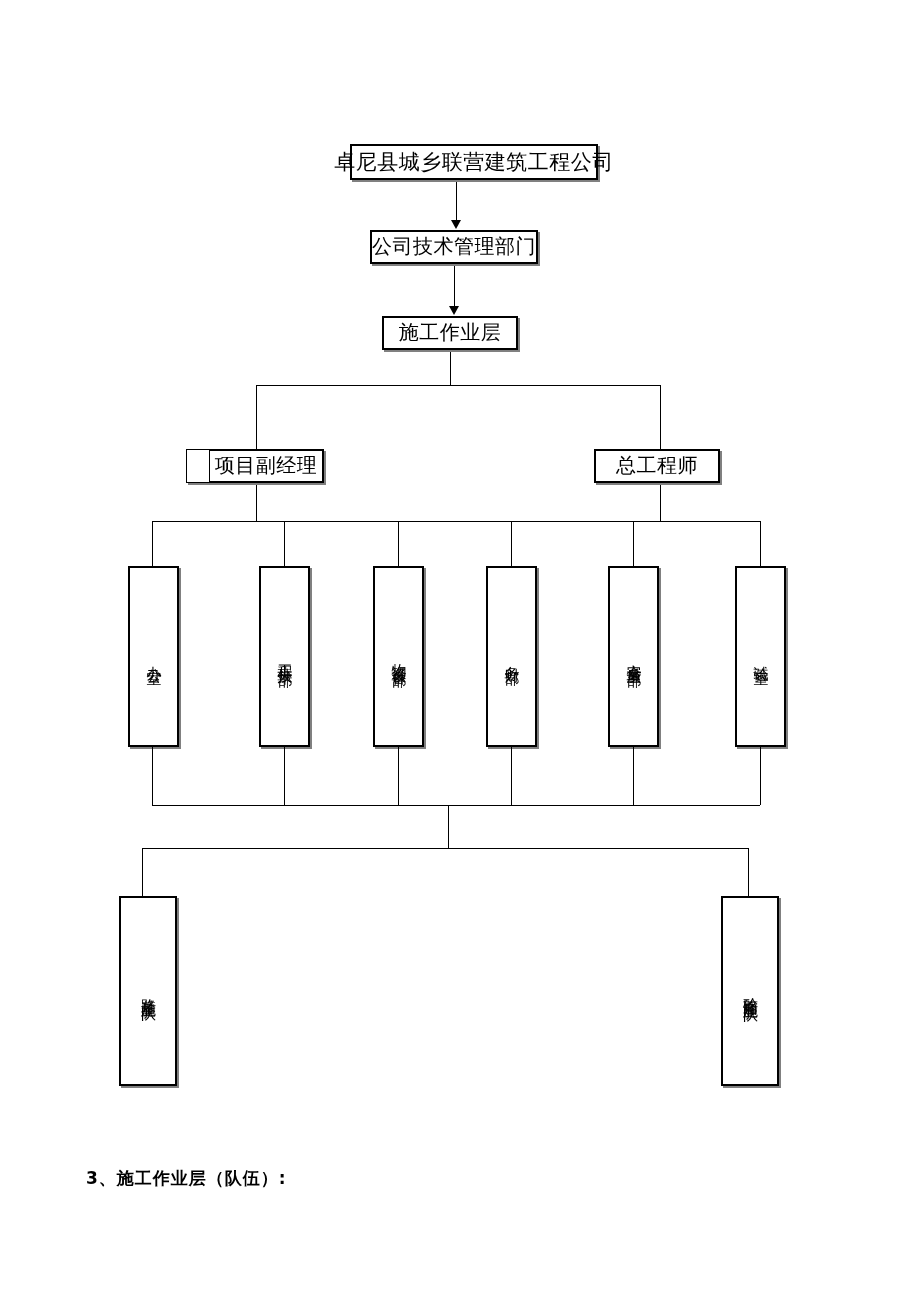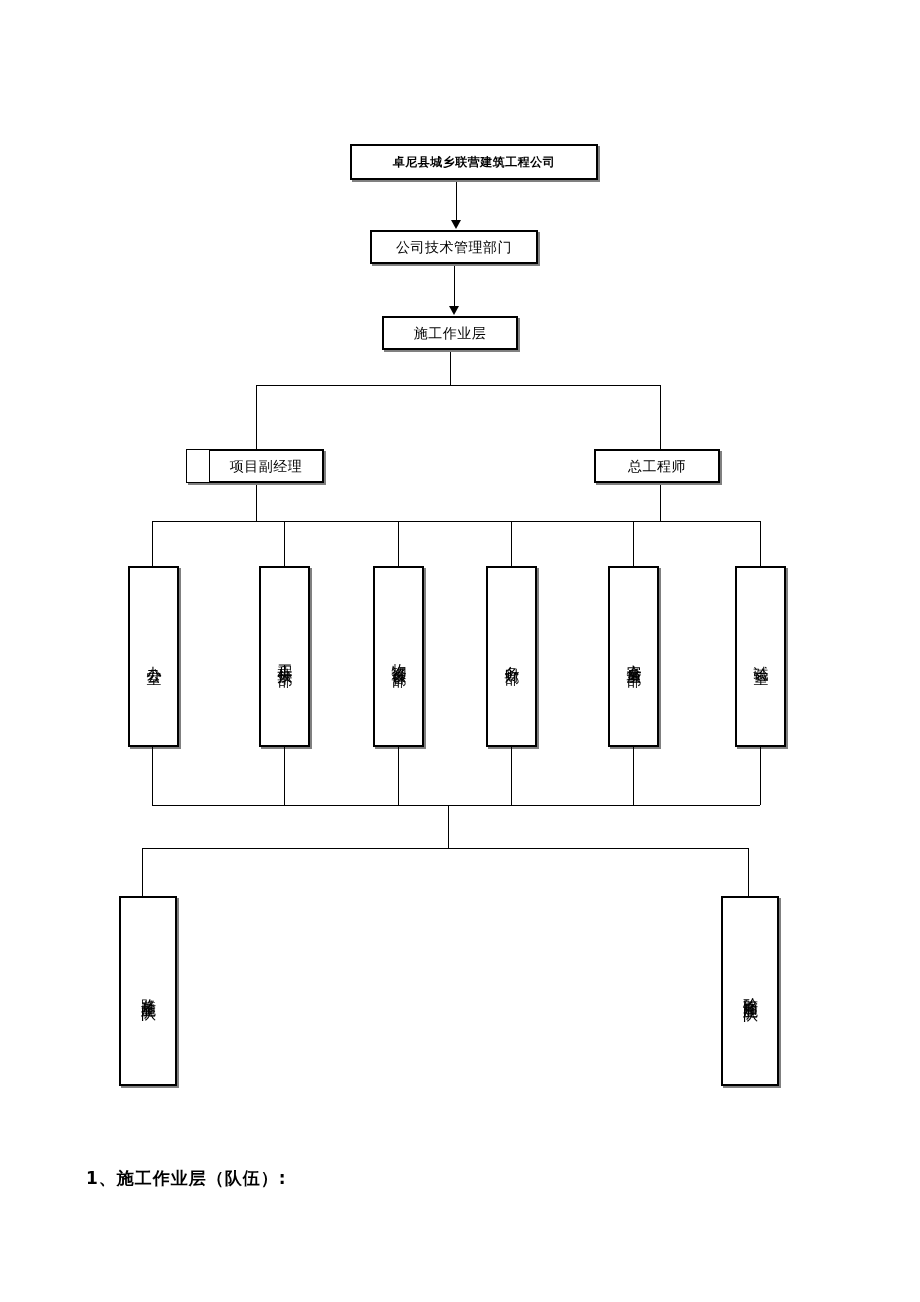--- a/index.html
+++ b/index.html
@@ -36,30 +36,30 @@
     width: 100%;
     height: 100%;
     border: 1px solid #000000;
     display: flex;
     align-items: center;
     justify-content: center;
     text-align: center;
     padding: 0;
   }
   .node .lbl {
-    font-size: 14px;
+    font-size: 20px;
     line-height: 1.18;
     letter-spacing: 0.5px;
     white-space: nowrap;
   }
 
   
   .node.root .lbl {
-    font-weight: bold;
-    font-size: 12px;
+    font-weight: normal;
+    font-size: 21px;
   }
 
   
   .node.vert .inner {
     align-items: center;
   }
   .node.vert .lbl {
     writing-mode: vertical-rl;
     text-orientation: upright;
     font-size: 15px;
@@ -211,15 +211,15 @@
       <span class="lbl">路基施工队</span>
     </div>
   </div>
 
   <div class="node vert" style="left:721px; top:896px; width:58px; height:190px;">
     <div class="inner">
       <span class="lbl">砼路面施工队</span>
     </div>
   </div>
 
-  <div class="caption" style="left:86px; top:1167px;">1、施工作业层（队伍）:</div>
+  <div class="caption" style="left:86px; top:1167px;">3、施工作业层（队伍）:</div>
 
 </div>
 
 </body></html>

